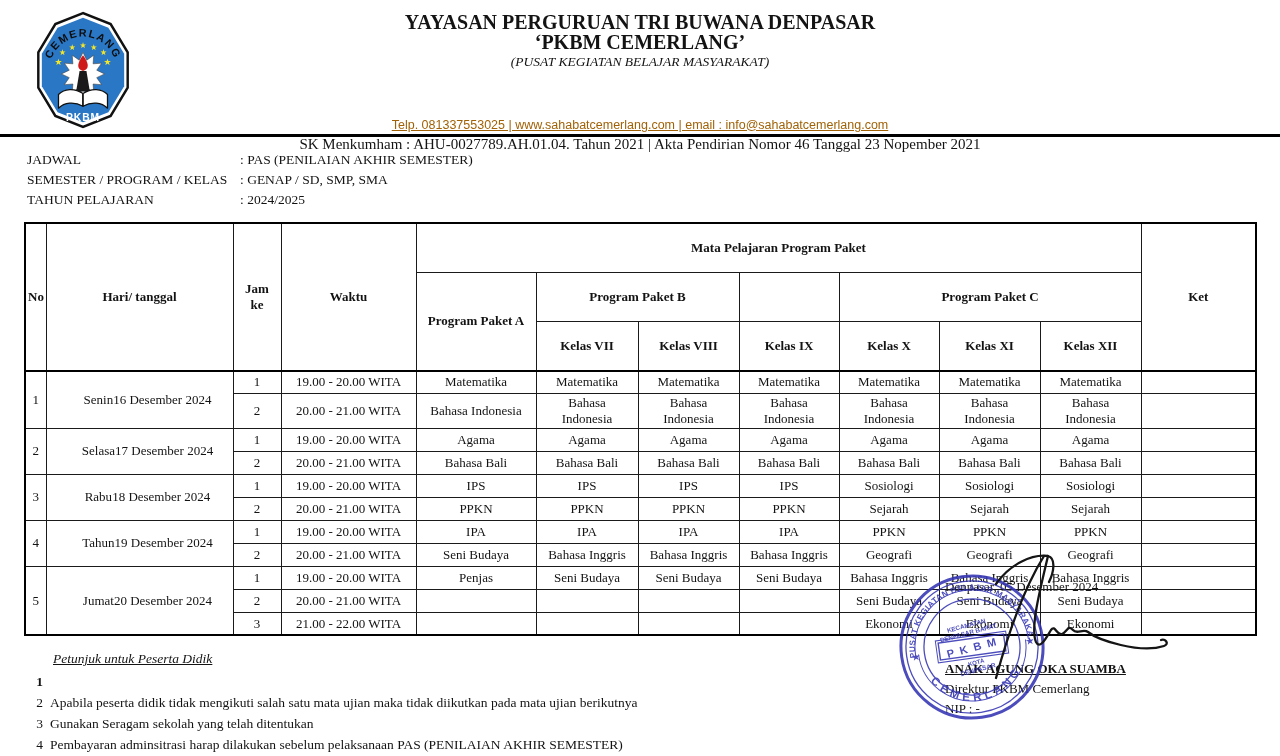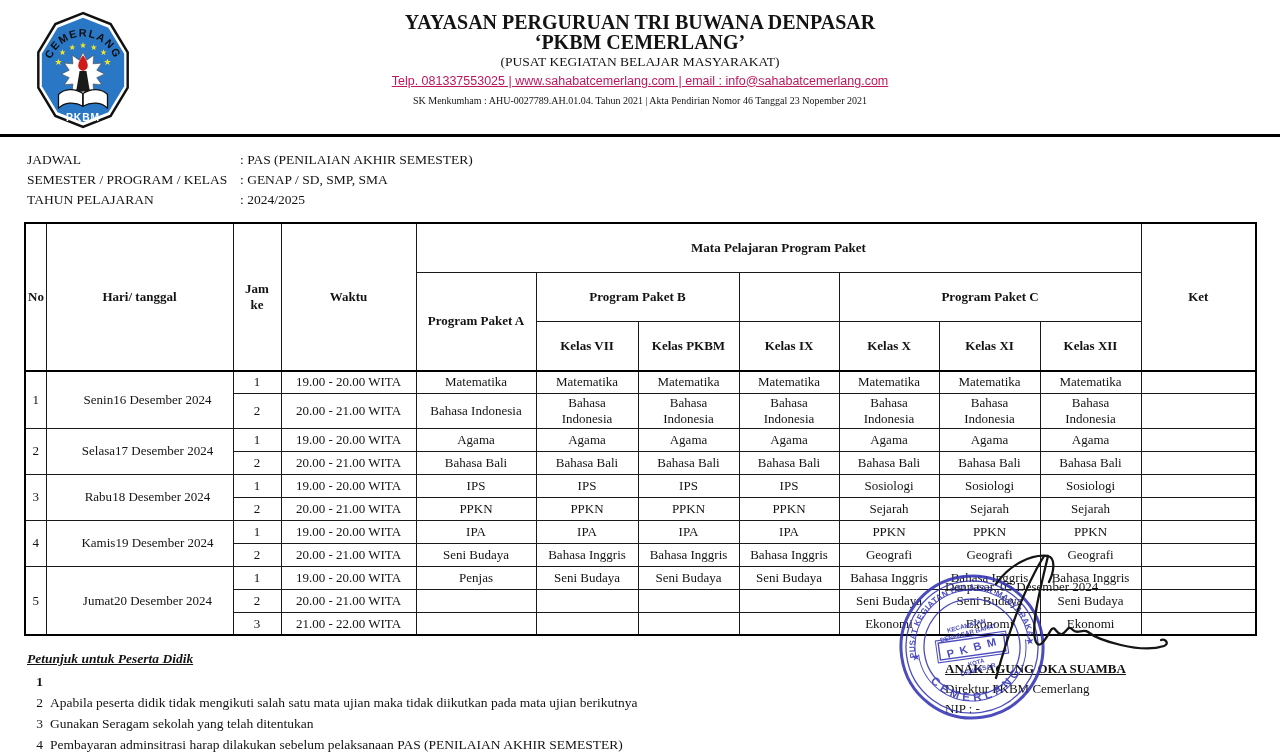--- a/index.html
+++ b/index.html
@@ -4,44 +4,44 @@
 <style>
   * { margin:0; padding:0; box-sizing:border-box; }
   html,body { width:1280px; height:756px; background:#fff; font-family:"Liberation Serif", serif; color:#131313; }
   body { position:relative; overflow:hidden; }
 
   
   .letterhead { position:relative; height:137px; border-bottom:3px solid #000; }
   .logo { position:absolute; left:34px; top:8px; width:98px; height:124px; }
   .head-text { text-align:center; padding-top:13px; line-height:19.5px; }
   .ht-bold { font-weight:bold; font-size:20px; }
-  .ht-norm { font-size:13.5px; }
-  .ht-link { font-family:"Liberation Sans", sans-serif; font-size:12.5px; color:#be185d; text-decoration:underline; cursor:pointer; }
-  .ht-sk { font-size:10px; }
+  .ht-norm { font-size:13.5px;font-style:italic; }
+  .ht-link { font-family:"Liberation Sans", sans-serif; font-size:12.5px; color:#a16207; text-decoration:underline; cursor:pointer;margin-top:44px; }
+  .ht-sk { font-size:15px; }
 
   
   .info { margin:13px 0 12px 27px; font-size:13.5px; line-height:20px; }
   .info-row .lbl { display:inline-block; width:213px; }
 
   
   table.sched { border-collapse:collapse; table-layout:fixed; width:1231px; margin:12px 0 0 24px; border:2px solid #000; }
   .sched th, .sched td { border:1px solid #1a1a1a; text-align:center; vertical-align:middle; font-size:13px; line-height:1.22; }
   .sched th { font-weight:bold; padding:16px 2px; }
   .sched td { padding:1px 6px; }
   .sched .hrow1 th { height:25px; }
   .sched .hrow2 th, .sched .hrow3 th { height:18px; }
   .sched th.hb { border-bottom:2px solid #000; }
   .sched th.jam-th { padding:4px 10px; }
   .sched td { height:23px; }
   td.daycell { padding:0 4px 0 20px; }
   .dayline { display:flex; justify-content:center; align-items:center; width:100%; }
 
   
   .notes { margin:15px 0 0 27px; font-size:13.5px; }
-  .notes-title { font-weight:bold; font-style:italic; text-decoration:underline; margin-bottom:4px; }
+  .notes-title { font-weight:normal; font-style:italic; text-decoration:underline; margin-bottom:4px;margin-left:26px; }
   .note-item { display:flex; line-height:21px; }
   .note-num { width:16px; text-align:right; margin-right:7px; flex:none; }
   .note-item:first-child .note-num { font-weight:bold; }
 
   
   .sign-block { position:absolute; left:900px; top:577px; width:350px; font-size:13px; line-height:20px; }
   .sign-block .ind { padding-left:45px; }
   .sign-name { font-weight:bold; text-decoration:underline; margin-top:62px; }
   .stamp-svg { position:absolute; left:892px; top:572px; width:162px; height:152px; opacity:.88; }
   .sig-svg { position:absolute; left:952px; top:548px; width:228px; height:138px; }
@@ -123,21 +123,21 @@
       <th rowspan="3" class="hb">Ket</th>
     </tr>
     <tr class="hrow2">
       <th rowspan="2" class="hb">Program Paket A</th>
       <th colspan="2">Program Paket B</th>
       <th></th>
       <th colspan="3">Program Paket C</th>
     </tr>
     <tr class="hrow3">
       <th class="hb">Kelas VII</th>
-      <th class="hb">Kelas PKBM</th>
+      <th class="hb">Kelas VIII</th>
       <th class="hb">Kelas IX</th>
       <th class="hb">Kelas X</th>
       <th class="hb">Kelas XI</th>
       <th class="hb">Kelas XII</th>
     </tr>
   </thead>
   <tbody>
       <tr>
         <td rowspan="2">1</td>
         <td rowspan="2" class="daycell">
@@ -228,21 +228,21 @@
         <td>PPKN</td>
         <td>Sejarah</td>
         <td>Sejarah</td>
         <td>Sejarah</td>
         <td></td>
       </tr>
       <tr>
         <td rowspan="2">4</td>
         <td rowspan="2" class="daycell">
           <div class="dayline">
-            <span>Kamis</span>
+            <span>Tahun</span>
             <span>19 Desember 2024</span>
           </div>
         </td>
         <td>1</td>
         <td>19.00 - 20.00 WITA</td>
         <td>IPA</td>
         <td>IPA</td>
         <td>IPA</td>
         <td>IPA</td>
         <td>PPKN</td>

